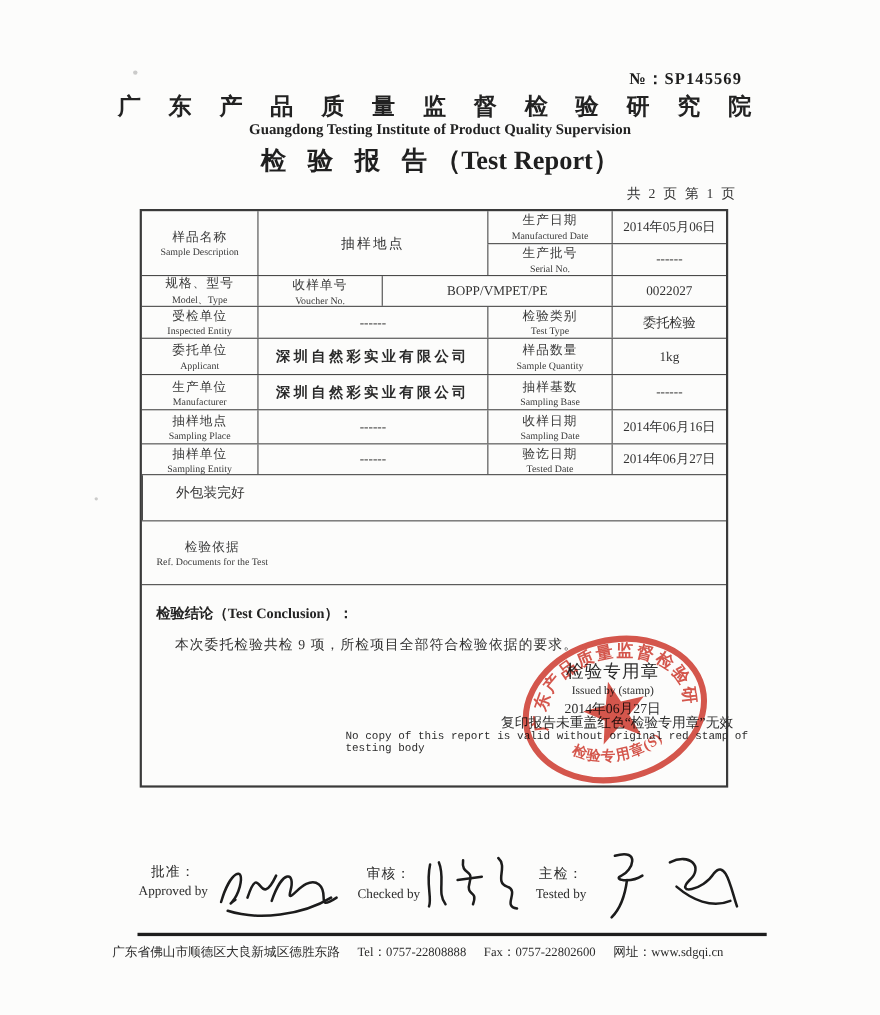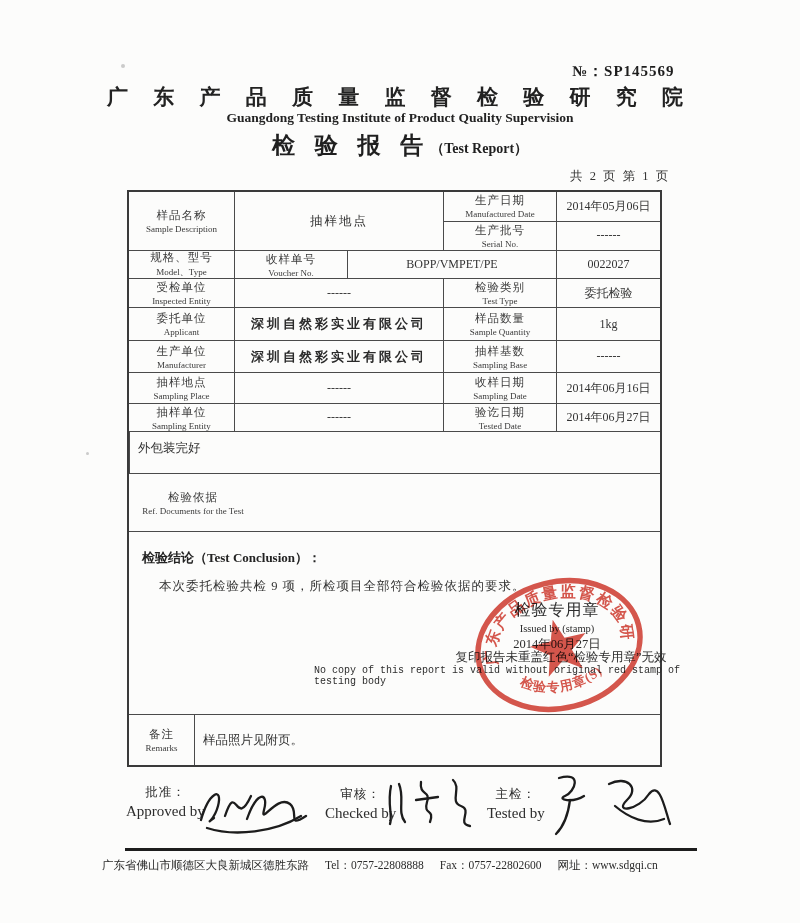--- a/index.html
+++ b/index.html
@@ -7,21 +7,21 @@
     position:relative;width:800px;height:923px;background:#fcfcfb;
     font-family:"Liberation Serif","DejaVu Serif",serif;color:#2e2e2e;
     overflow:hidden;
   }
   
   .report-no{position:absolute;top:62px;left:572px;font-size:15px;font-weight:bold;letter-spacing:1px;color:#1d1d1d;}
   .inst-cn{position:absolute;top:83px;left:0;width:100%;text-align:center;font-size:21px;font-weight:bold;letter-spacing:10px;color:#222;}
   .inst-en{position:absolute;top:110px;left:0;width:100%;text-align:center;font-size:13.5px;font-weight:bold;color:#222;}
   .report-title{position:absolute;top:130px;left:0;width:100%;text-align:center;font-weight:bold;color:#1f1f1f;}
   .report-title .cn{font-size:23px;letter-spacing:7px;}
-  .report-title .en{font-size:14px;letter-spacing:0;}
+  .report-title .en{font-size:24px;letter-spacing:0;}
   .page-info{position:absolute;top:168px;left:570px;font-size:12.5px;letter-spacing:2px;color:#333;}
   
   .tbl{
     position:absolute;left:127px;top:190px;width:535px;box-sizing:border-box;
     border:2px solid #3a3a3a;display:flex;flex-direction:column;background:transparent;
   }
   .trow{display:flex;border-top:1px solid #4a4a4a;box-sizing:border-box;}
   .trow.first{border-top:none;}
   .cell{border-left:1px solid #4a4a4a;box-sizing:border-box;display:flex;flex-direction:column;justify-content:center;align-items:center;text-align:center;}
   .cell.cl{border-left:none;}
@@ -29,40 +29,40 @@
   .lab .cn{font-size:11.5px;color:#3a3a3a;letter-spacing:1px;}
   .lab .en{font-size:9px;color:#3a3a3a;margin-top:1px;}
   .val{font-size:12px;color:#333;}
   .val.em{font-weight:bold;font-size:13px;letter-spacing:3px;color:#2a2a2a;}
   .val.prod{font-size:12.5px;letter-spacing:2px;}
   .rsplit{flex:1;display:flex;flex-direction:column;}
   .rsplit .sub{flex:1;display:flex;}
   .rsplit .sub + .sub{border-top:1px solid #4a4a4a;}
   .wideLab{width:128px;}
   .narrowLab{width:65px;}
-  .leftval{flex:1;display:flex;align-items:center;justify-content:flex-start;padding-left:8px;font-size:12.5px;color:#333;border-left:1px solid #4a4a4a;box-sizing:border-box;text-align:center;}
+  .leftval{flex:1;display:flex;align-items:center;justify-content:flex-start;padding-left:30px;font-size:12.5px;color:#333;border-left:1px solid #4a4a4a;box-sizing:border-box;text-align:center;}
   
   .h-r1{height:58px;} .h-r2{height:28px;} .h-r3{height:29px;} .h-r4{height:33px;}
   .h-r5{height:32px;} .h-r6{height:31px;} .h-r7{height:28px;} .h-r8{height:42px;}
   .h-r9{height:58px;} .h-r10{height:183px;} .h-r11{height:51px;}
   
   .conc{position:relative;width:100%;height:100%;}
   .conc-head{position:absolute;left:13px;top:17px;font-size:13px;font-weight:bold;color:#232323;}
   .conc-body{position:absolute;left:30px;top:46px;font-size:12.5px;color:#333;letter-spacing:1px;}
   .seal-lines{position:absolute;left:278px;top:68px;width:300px;text-align:center;color:#2c2c2c;}
   .seal-lines .sl1{font-size:16px;letter-spacing:1px;}
   .seal-lines .sl2{font-size:10.5px;margin-top:2px;}
   .seal-lines .sl3{font-size:12.5px;margin-top:2px;}
   .notice-cn{position:absolute;left:232px;top:117px;width:400px;text-align:center;font-size:12.5px;color:#2d2d2d;}
   .notice-en{position:absolute;left:185px;top:133px;width:400px;font-size:10px;color:#2d2d2d;font-family:Liberation Mono, monospace;}
   .stamp{position:absolute;left:335px;top:18px;transform:rotate(-14deg);opacity:0.83;mix-blend-mode:multiply;}
   
   .siglab{position:absolute;text-align:center;color:#2c2c2c;}
   .siglab .cn{font-size:12.5px;letter-spacing:1px;}
-  .siglab .en{font-size:15px;margin-top:2px;}
+  .siglab .en{font-size:12px;margin-top:2px;}
   .sig{position:absolute;}
   .sig path{fill:none;stroke:#1c1c1c;stroke-width:2.3;stroke-linecap:round;stroke-linejoin:round;}
   
   .footer-rule{position:absolute;left:125px;top:848px;width:572px;height:2.5px;background:#1d1d1d;}
   .footer-text{position:absolute;left:102px;top:858px;width:660px;font-size:11.5px;color:#2b2b2b;display:flex;gap:16px;white-space:nowrap;}
   .speck{position:absolute;border-radius:50%;background:#9a9a9a;opacity:.5;}
 </style>
 </head>
 <body>
 
@@ -215,27 +215,20 @@
           <text font-size="15.5" font-weight="bold" fill="#cf3428" letter-spacing="2" font-family="Liberation Serif, DejaVu Serif, serif">
             <textPath href="#arcTop" startOffset="2%">广东产品质量监督检验研究院</textPath>
           </text>
           <text font-size="13" font-weight="bold" fill="#cf3428" letter-spacing="1" font-family="Liberation Serif, DejaVu Serif, serif">
             <textPath href="#arcBottom" startOffset="4%">检验专用章(S)</textPath>
           </text>
         </svg>
       </div>
     </div>
 
-    <div class="trow h-r11">
-      <div class="cell cl narrowLab lab">
-        <span class="cn">备注</span>
-        <span class="en">Remarks</span>
-      </div>
-      <div class="leftval">样品照片见附页。</div>
-    </div>
   </div>
 
   <div class="siglab" style="left:126px;top:784px;">
     <div class="cn">批准：</div>
     <div class="en">Approved by</div>
   </div>
   <svg class="sig" style="left:193px;top:774px;" width="122" height="70" viewBox="0 0 122 70">
     <path d="M8,46 C16,18 30,12 25,32 C21,47 11,51 21,44"></path>
     <path d="M32,42 C44,6 42,56 58,22"></path>
     <path d="M54,45 C64,16 76,18 71,36 C67,52 84,20 97,30 C107,38 93,55 113,42"></path>

